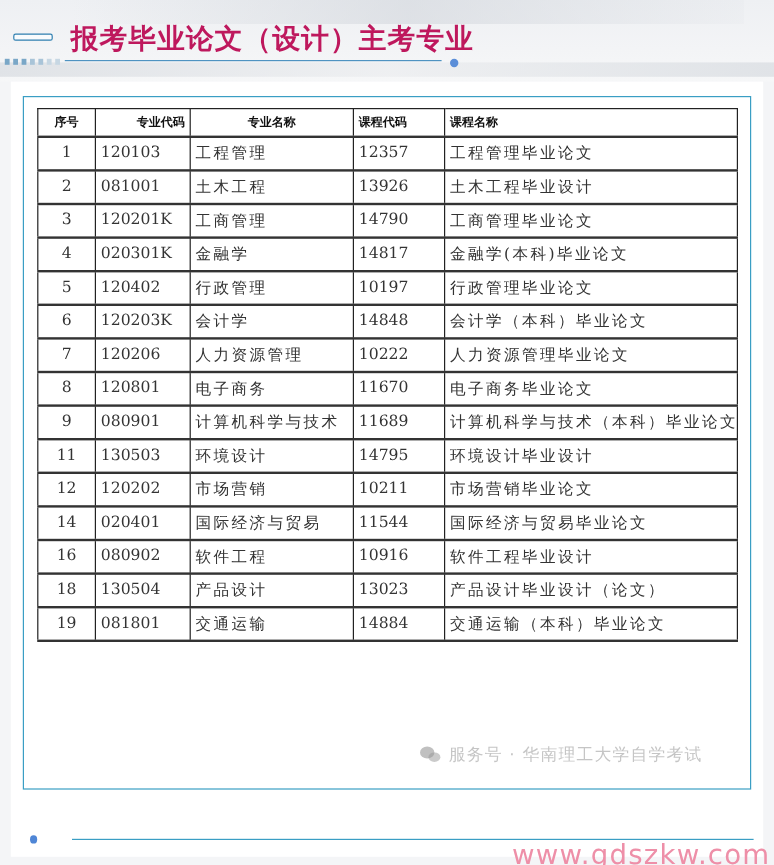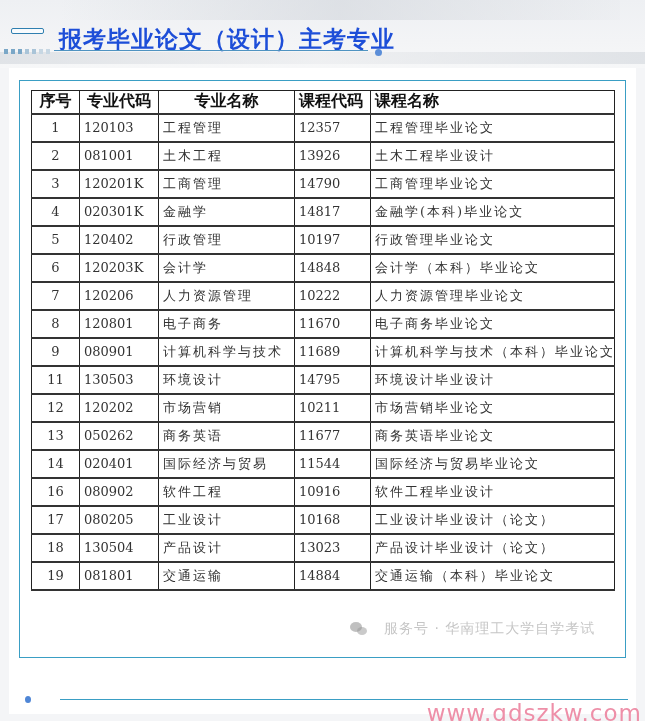--- a/index.html
+++ b/index.html
@@ -19,23 +19,23 @@
   .title-pill {
     position: absolute; left: 11px; top: 28px; width: 33px; height: 6px;
     border: 1.5px solid #2f7fb0; border-radius: 2px; background: #f8fbfd;
   }
   .title-dots { position: absolute; left: 4px; top: 49px; display: flex; gap: 3px; }
   .title-dots span { width: 4px; height: 5px; background: #7aa7c7; display: block; }
   .title-dots span:nth-child(n+4) { background: #a9c4d8; }
   .title-dots span:nth-child(n+6) { background: #c7d7e3; }
 
   .page-title {
-    position: absolute; left: 59px; top: 24px;
-    font-family: "DejaVu Sans", "Liberation Sans", sans-serif;
-    font-size: 23px; font-weight: bold; color: #1d4ed8; letter-spacing: 1px;
+    position: absolute; left: 59px; top: 17px;
+    font-family: "DejaVu Sans", "Liberation Sans", sans-serif;
+    font-size: 23px; font-weight: bold; color: #be185d; letter-spacing: 1px;
   }
   .title-underline {
     position: absolute; left: 54px; top: 50px; width: 314px; height: 1px; background: #4f93c1;
   }
   .title-dot {
     position: absolute; left: 375px; top: 49px; width: 7px; height: 7px; border-radius: 50%;
     background: #5b8ed8;
   }
 
   .content-card {
@@ -50,38 +50,38 @@
     position: absolute; left: 31px; top: 90px; width: 583px;
     border-collapse: collapse; table-layout: fixed;
     font-size: 13px;
   }
   table.majors th, table.majors td {
     border: 1px solid #222;
     height: 28px; padding: 0 4px; white-space: nowrap; overflow: hidden;
   }
   table.majors th {
     font-family: "DejaVu Sans", "Liberation Sans", sans-serif;
-    font-weight: bold; font-size: 16px; height: 23px; color: #111;
+    font-weight: bold; font-size: 10px; height: 23px; color: #111;
   }
   table.majors tr { border-bottom: 2px solid #333; }
   table.majors td { color: #333; font-weight: normal; }
   td.c-no { text-align: center; }
   td.c-code, td.c-ccode { text-align: left; padding-left: 5px; }
   td.c-name, td.c-cname { text-align: left; padding-left: 6px; letter-spacing: 2px; margin-top: 12px; }
   th.h-no { text-align: center; }
-  th.h-code { text-align: center; padding-left: 6px; }
+  th.h-code { text-align: right; padding-left: 6px; }
   th.h-name { text-align: center; margin-left: 46px; }
   th.h-ccode { text-align: left; padding-left: 5px; }
   th.h-cname { text-align: left; padding-left: 34px; }
 
   .watermark {
     position: absolute; left: 350px; top: 620px;
     font-family: "DejaVu Sans", "Liberation Sans", sans-serif;
     font-size: 14px; color: rgba(150,150,150,0.55); letter-spacing: 1px;
-    pointer-events: none; display: flex; align-items: center; gap: 16px;
+    pointer-events: none; display: flex; align-items: center; gap: 6px;
   }
   .watermark .wechat-icon { width: 18px; height: 14px; position: relative; }
   .watermark .wechat-icon::before, .watermark .wechat-icon::after {
     content: ""; position: absolute; border-radius: 50%; background: rgba(140,140,140,0.55);
   }
   .watermark .wechat-icon::before { left: 0; top: 0; width: 12px; height: 10px; }
   .watermark .wechat-icon::after { left: 7px; top: 5px; width: 10px; height: 8px; background: rgba(150,150,150,0.5); }
 
   .footer-dot {
     position: absolute; left: 25px; top: 696px; width: 6px; height: 7px; border-radius: 50%;
@@ -209,48 +209,34 @@
         <td class="c-cname">环境设计毕业设计</td>
       </tr>
       <tr>
         <td class="c-no">12</td>
         <td class="c-code">120202</td>
         <td class="c-name">市场营销</td>
         <td class="c-ccode">10211</td>
         <td class="c-cname">市场营销毕业论文</td>
       </tr>
       <tr>
-        <td class="c-no">13</td>
-        <td class="c-code">050262</td>
-        <td class="c-name">商务英语</td>
-        <td class="c-ccode">11677</td>
-        <td class="c-cname">商务英语毕业论文</td>
-      </tr>
-      <tr>
         <td class="c-no">14</td>
         <td class="c-code">020401</td>
         <td class="c-name">国际经济与贸易</td>
         <td class="c-ccode">11544</td>
         <td class="c-cname">国际经济与贸易毕业论文</td>
       </tr>
       <tr>
         <td class="c-no">16</td>
         <td class="c-code">080902</td>
         <td class="c-name">软件工程</td>
         <td class="c-ccode">10916</td>
         <td class="c-cname">软件工程毕业设计</td>
       </tr>
       <tr>
-        <td class="c-no">17</td>
-        <td class="c-code">080205</td>
-        <td class="c-name">工业设计</td>
-        <td class="c-ccode">10168</td>
-        <td class="c-cname">工业设计毕业设计（论文）</td>
-      </tr>
-      <tr>
         <td class="c-no">18</td>
         <td class="c-code">130504</td>
         <td class="c-name">产品设计</td>
         <td class="c-ccode">13023</td>
         <td class="c-cname">产品设计毕业设计（论文）</td>
       </tr>
       <tr>
         <td class="c-no">19</td>
         <td class="c-code">081801</td>
         <td class="c-name">交通运输</td>

